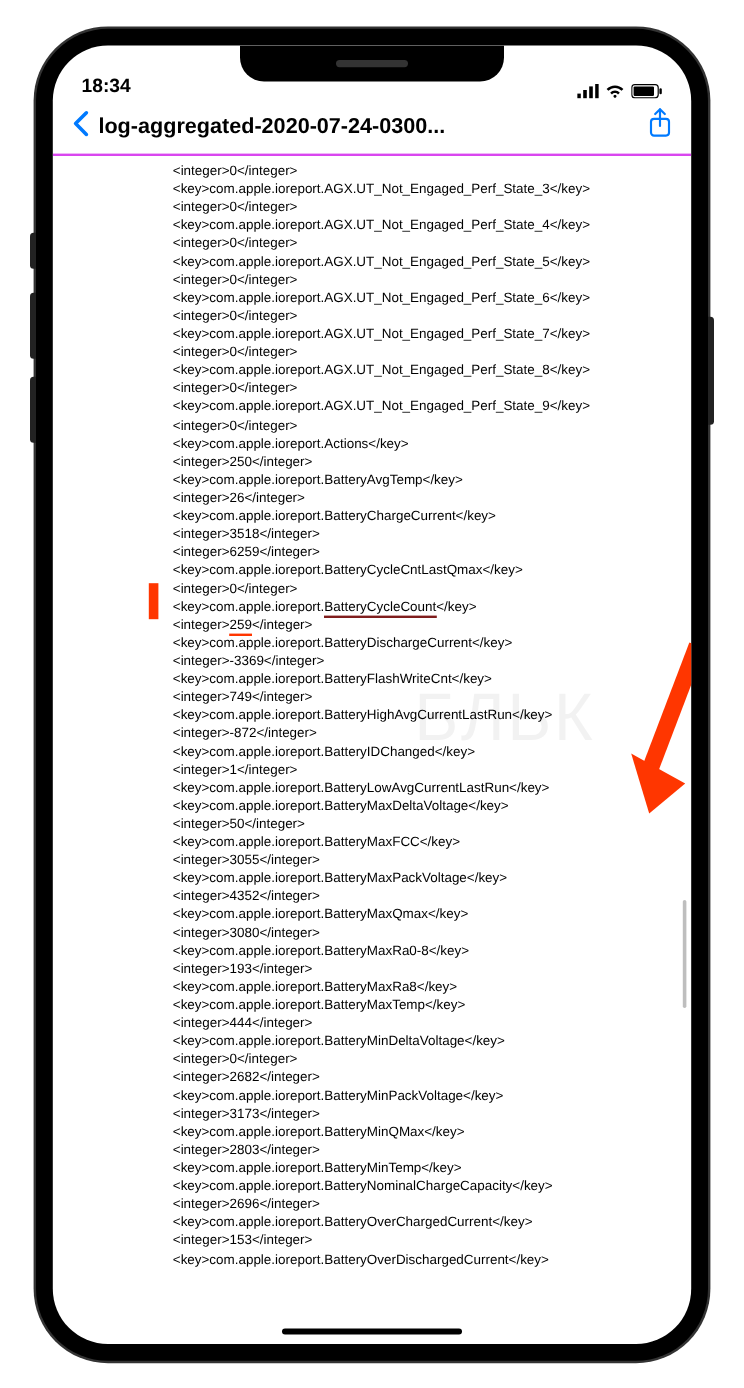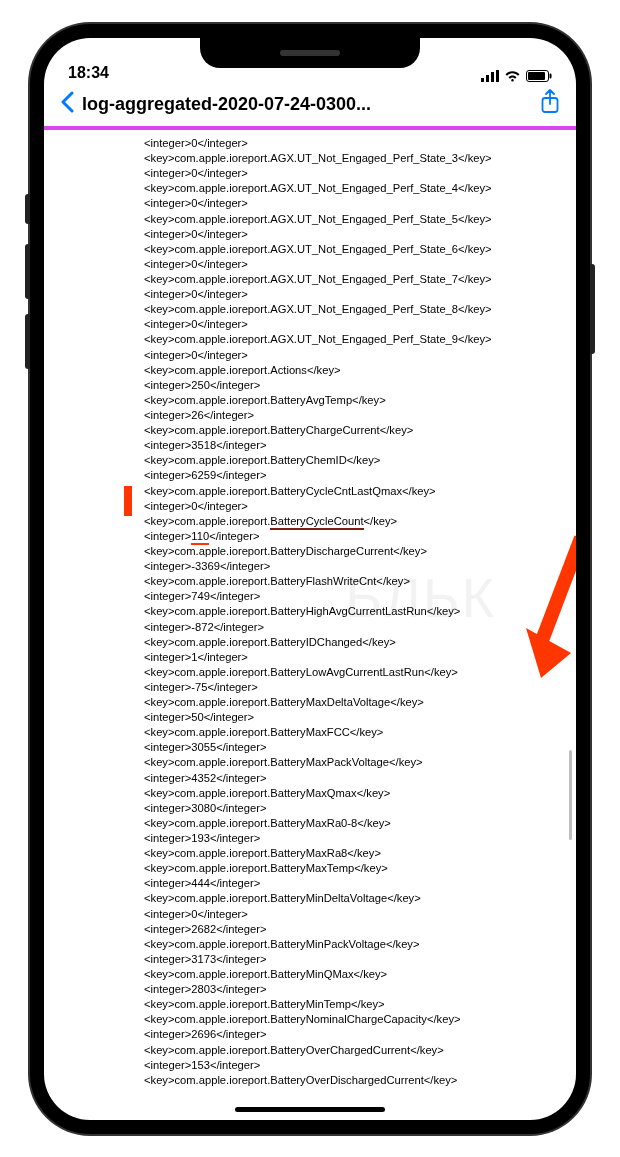--- a/index.html
+++ b/index.html
@@ -70,21 +70,21 @@
       display: flex;
       align-items: center;
       gap: 5px;
     }
     .status-right svg { display: block; }
     .nav-bar {
       height: 48px;
       display: flex;
       align-items: center;
       padding: 0 16px;
-      border-bottom: 4px solid #d946ef;
+      border-bottom: 2px solid #d946ef;
       gap: 8px;
     }
     .back-chevron {
       color: #007aff;
       font-size: 26px;
       font-weight: 300;
     }
     .title {
       flex: 1;
       font-size: 18px;
@@ -230,36 +230,34 @@
         <div class="line">&lt;key&gt;com.apple.ioreport.AGX.UT_Not_Engaged_Perf_State_8&lt;/key&gt;</div>
         <div class="line">&lt;integer&gt;0&lt;/integer&gt;</div>
         <div class="line">&lt;key&gt;com.apple.ioreport.AGX.UT_Not_Engaged_Perf_State_9&lt;/key&gt;</div>
         <div class="line">&lt;integer&gt;0&lt;/integer&gt;</div>
         <div class="line">&lt;key&gt;com.apple.ioreport.Actions&lt;/key&gt;</div>
         <div class="line">&lt;integer&gt;250&lt;/integer&gt;</div>
         <div class="line">&lt;key&gt;com.apple.ioreport.BatteryAvgTemp&lt;/key&gt;</div>
         <div class="line">&lt;integer&gt;26&lt;/integer&gt;</div>
         <div class="line">&lt;key&gt;com.apple.ioreport.BatteryChargeCurrent&lt;/key&gt;</div>
         <div class="line">&lt;integer&gt;3518&lt;/integer&gt;</div>
-        <div class="line">&lt;key&gt;com.apple.ioreport.BatteryChemID&lt;/key&gt;</div>
         <div class="line">&lt;integer&gt;6259&lt;/integer&gt;</div>
         <div class="line">&lt;key&gt;com.apple.ioreport.BatteryCycleCntLastQmax&lt;/key&gt;</div>
         <div class="line">&lt;integer&gt;0&lt;/integer&gt;</div>
         <div class="line">&lt;key&gt;com.apple.ioreport.<span class="underline-key">BatteryCycleCount</span>&lt;/key&gt;</div>
-        <div class="line">&lt;integer&gt;<span class="underline-val">110</span>&lt;/integer&gt;</div>
+        <div class="line">&lt;integer&gt;<span class="underline-val">259</span>&lt;/integer&gt;</div>
         <div class="line">&lt;key&gt;com.apple.ioreport.BatteryDischargeCurrent&lt;/key&gt;</div>
         <div class="line">&lt;integer&gt;-3369&lt;/integer&gt;</div>
         <div class="line">&lt;key&gt;com.apple.ioreport.BatteryFlashWriteCnt&lt;/key&gt;</div>
         <div class="line">&lt;integer&gt;749&lt;/integer&gt;</div>
         <div class="line">&lt;key&gt;com.apple.ioreport.BatteryHighAvgCurrentLastRun&lt;/key&gt;</div>
         <div class="line">&lt;integer&gt;-872&lt;/integer&gt;</div>
         <div class="line">&lt;key&gt;com.apple.ioreport.BatteryIDChanged&lt;/key&gt;</div>
         <div class="line">&lt;integer&gt;1&lt;/integer&gt;</div>
         <div class="line">&lt;key&gt;com.apple.ioreport.BatteryLowAvgCurrentLastRun&lt;/key&gt;</div>
-        <div class="line">&lt;integer&gt;-75&lt;/integer&gt;</div>
         <div class="line">&lt;key&gt;com.apple.ioreport.BatteryMaxDeltaVoltage&lt;/key&gt;</div>
         <div class="line">&lt;integer&gt;50&lt;/integer&gt;</div>
         <div class="line">&lt;key&gt;com.apple.ioreport.BatteryMaxFCC&lt;/key&gt;</div>
         <div class="line">&lt;integer&gt;3055&lt;/integer&gt;</div>
         <div class="line">&lt;key&gt;com.apple.ioreport.BatteryMaxPackVoltage&lt;/key&gt;</div>
         <div class="line">&lt;integer&gt;4352&lt;/integer&gt;</div>
         <div class="line">&lt;key&gt;com.apple.ioreport.BatteryMaxQmax&lt;/key&gt;</div>
         <div class="line">&lt;integer&gt;3080&lt;/integer&gt;</div>
         <div class="line">&lt;key&gt;com.apple.ioreport.BatteryMaxRa0-8&lt;/key&gt;</div>
         <div class="line">&lt;integer&gt;193&lt;/integer&gt;</div>

